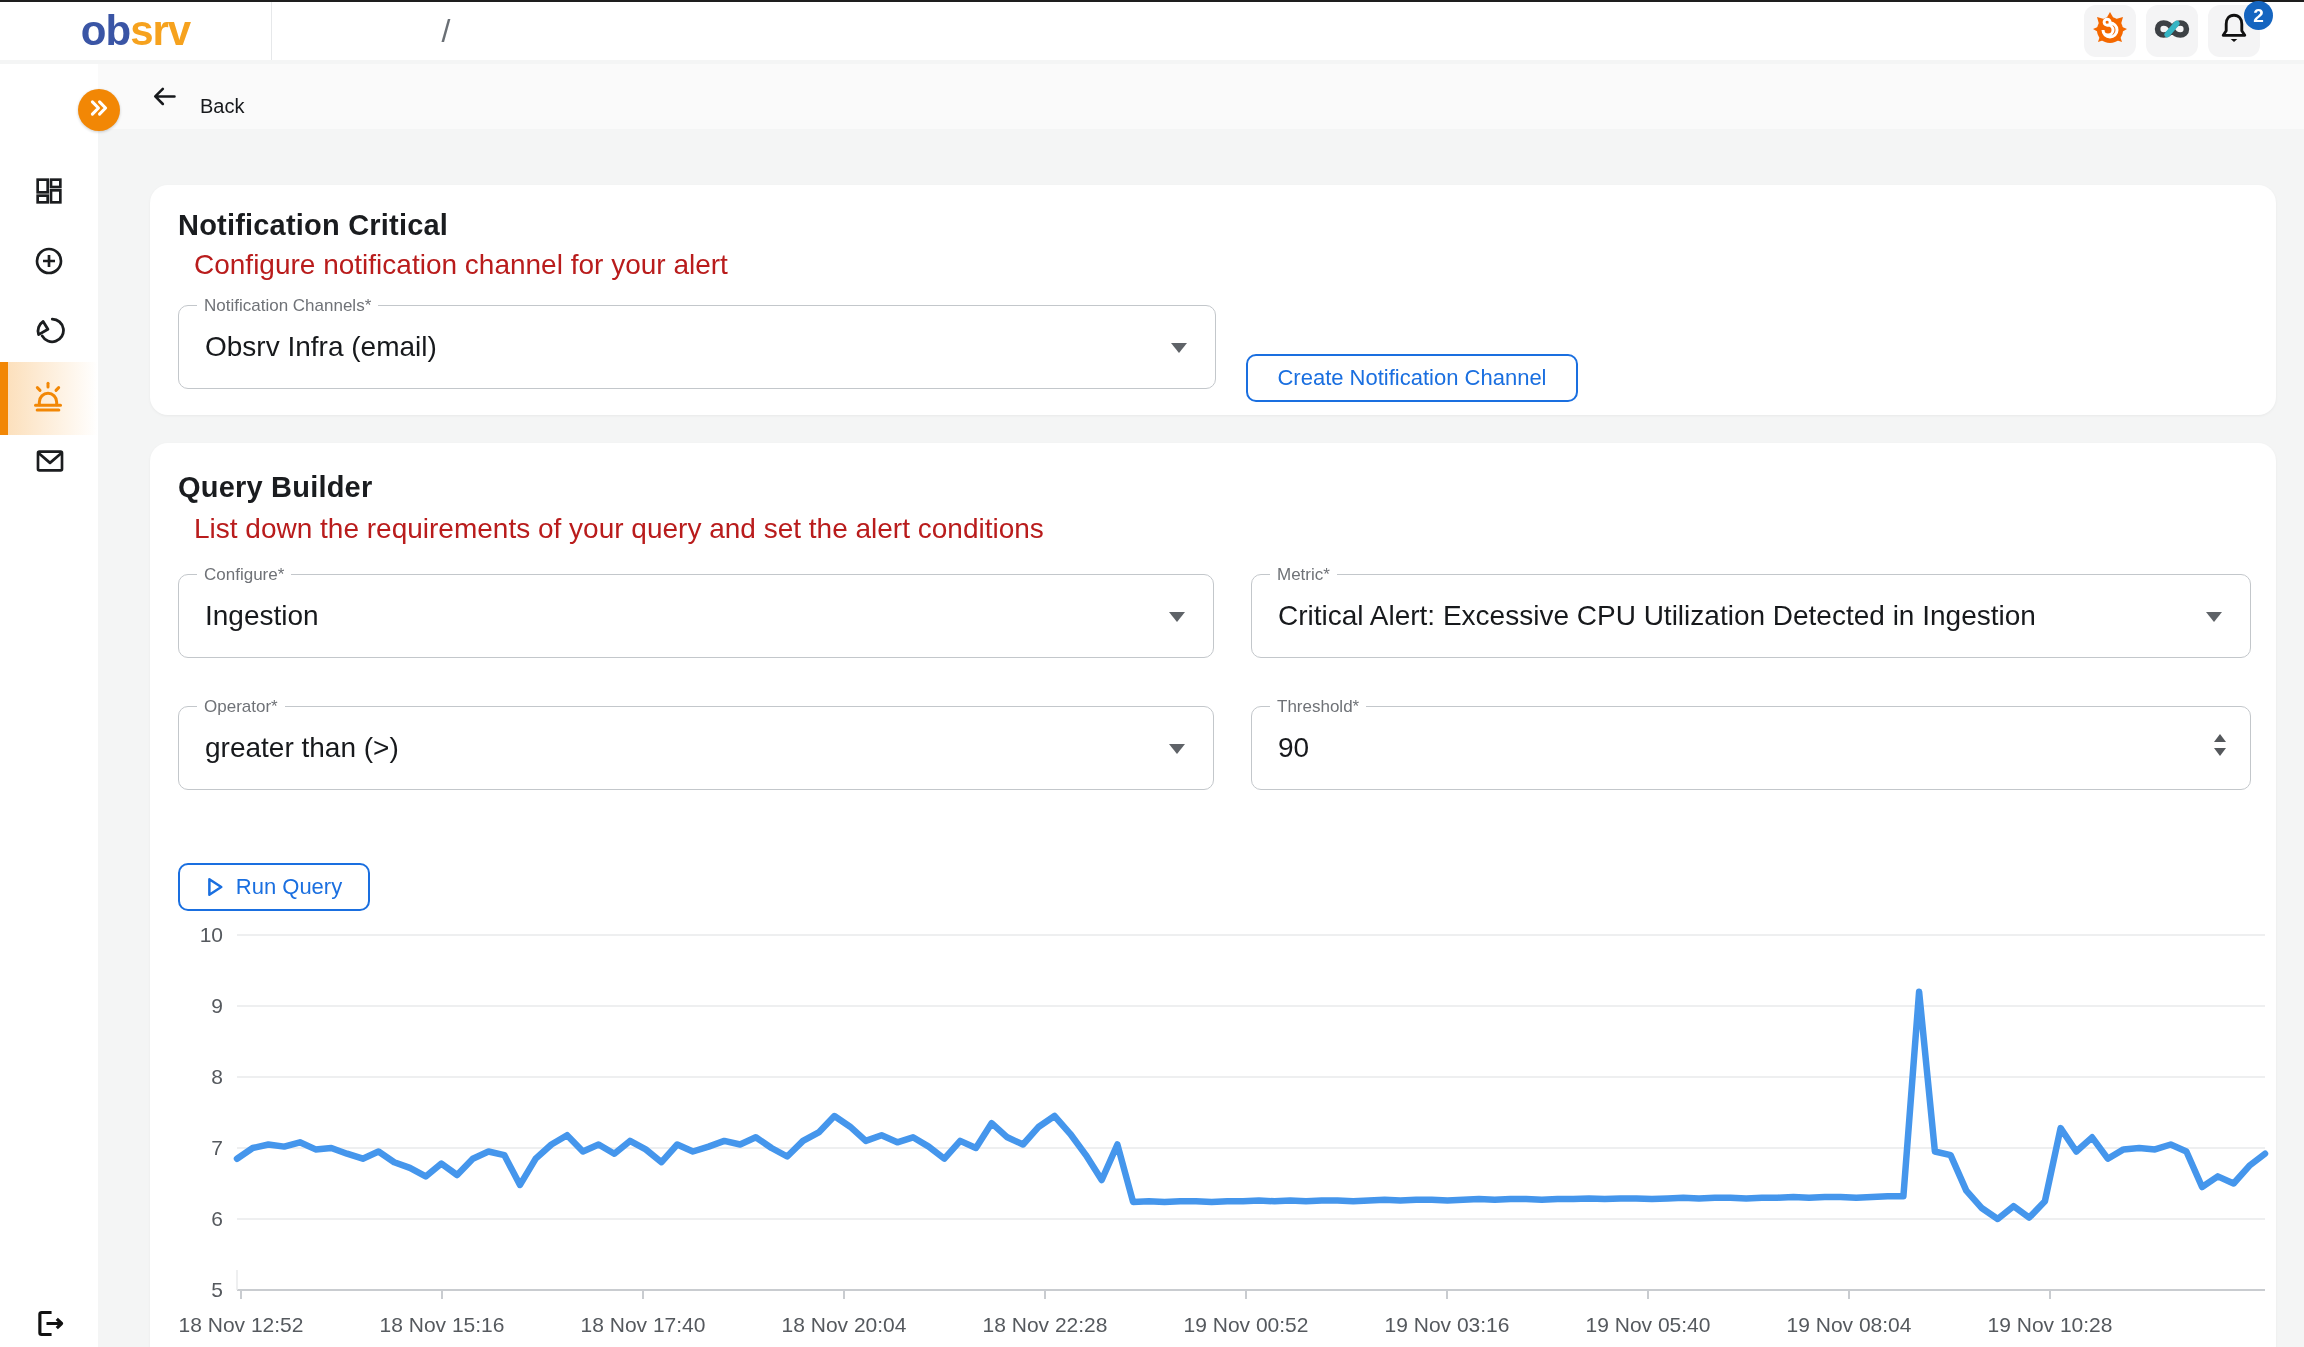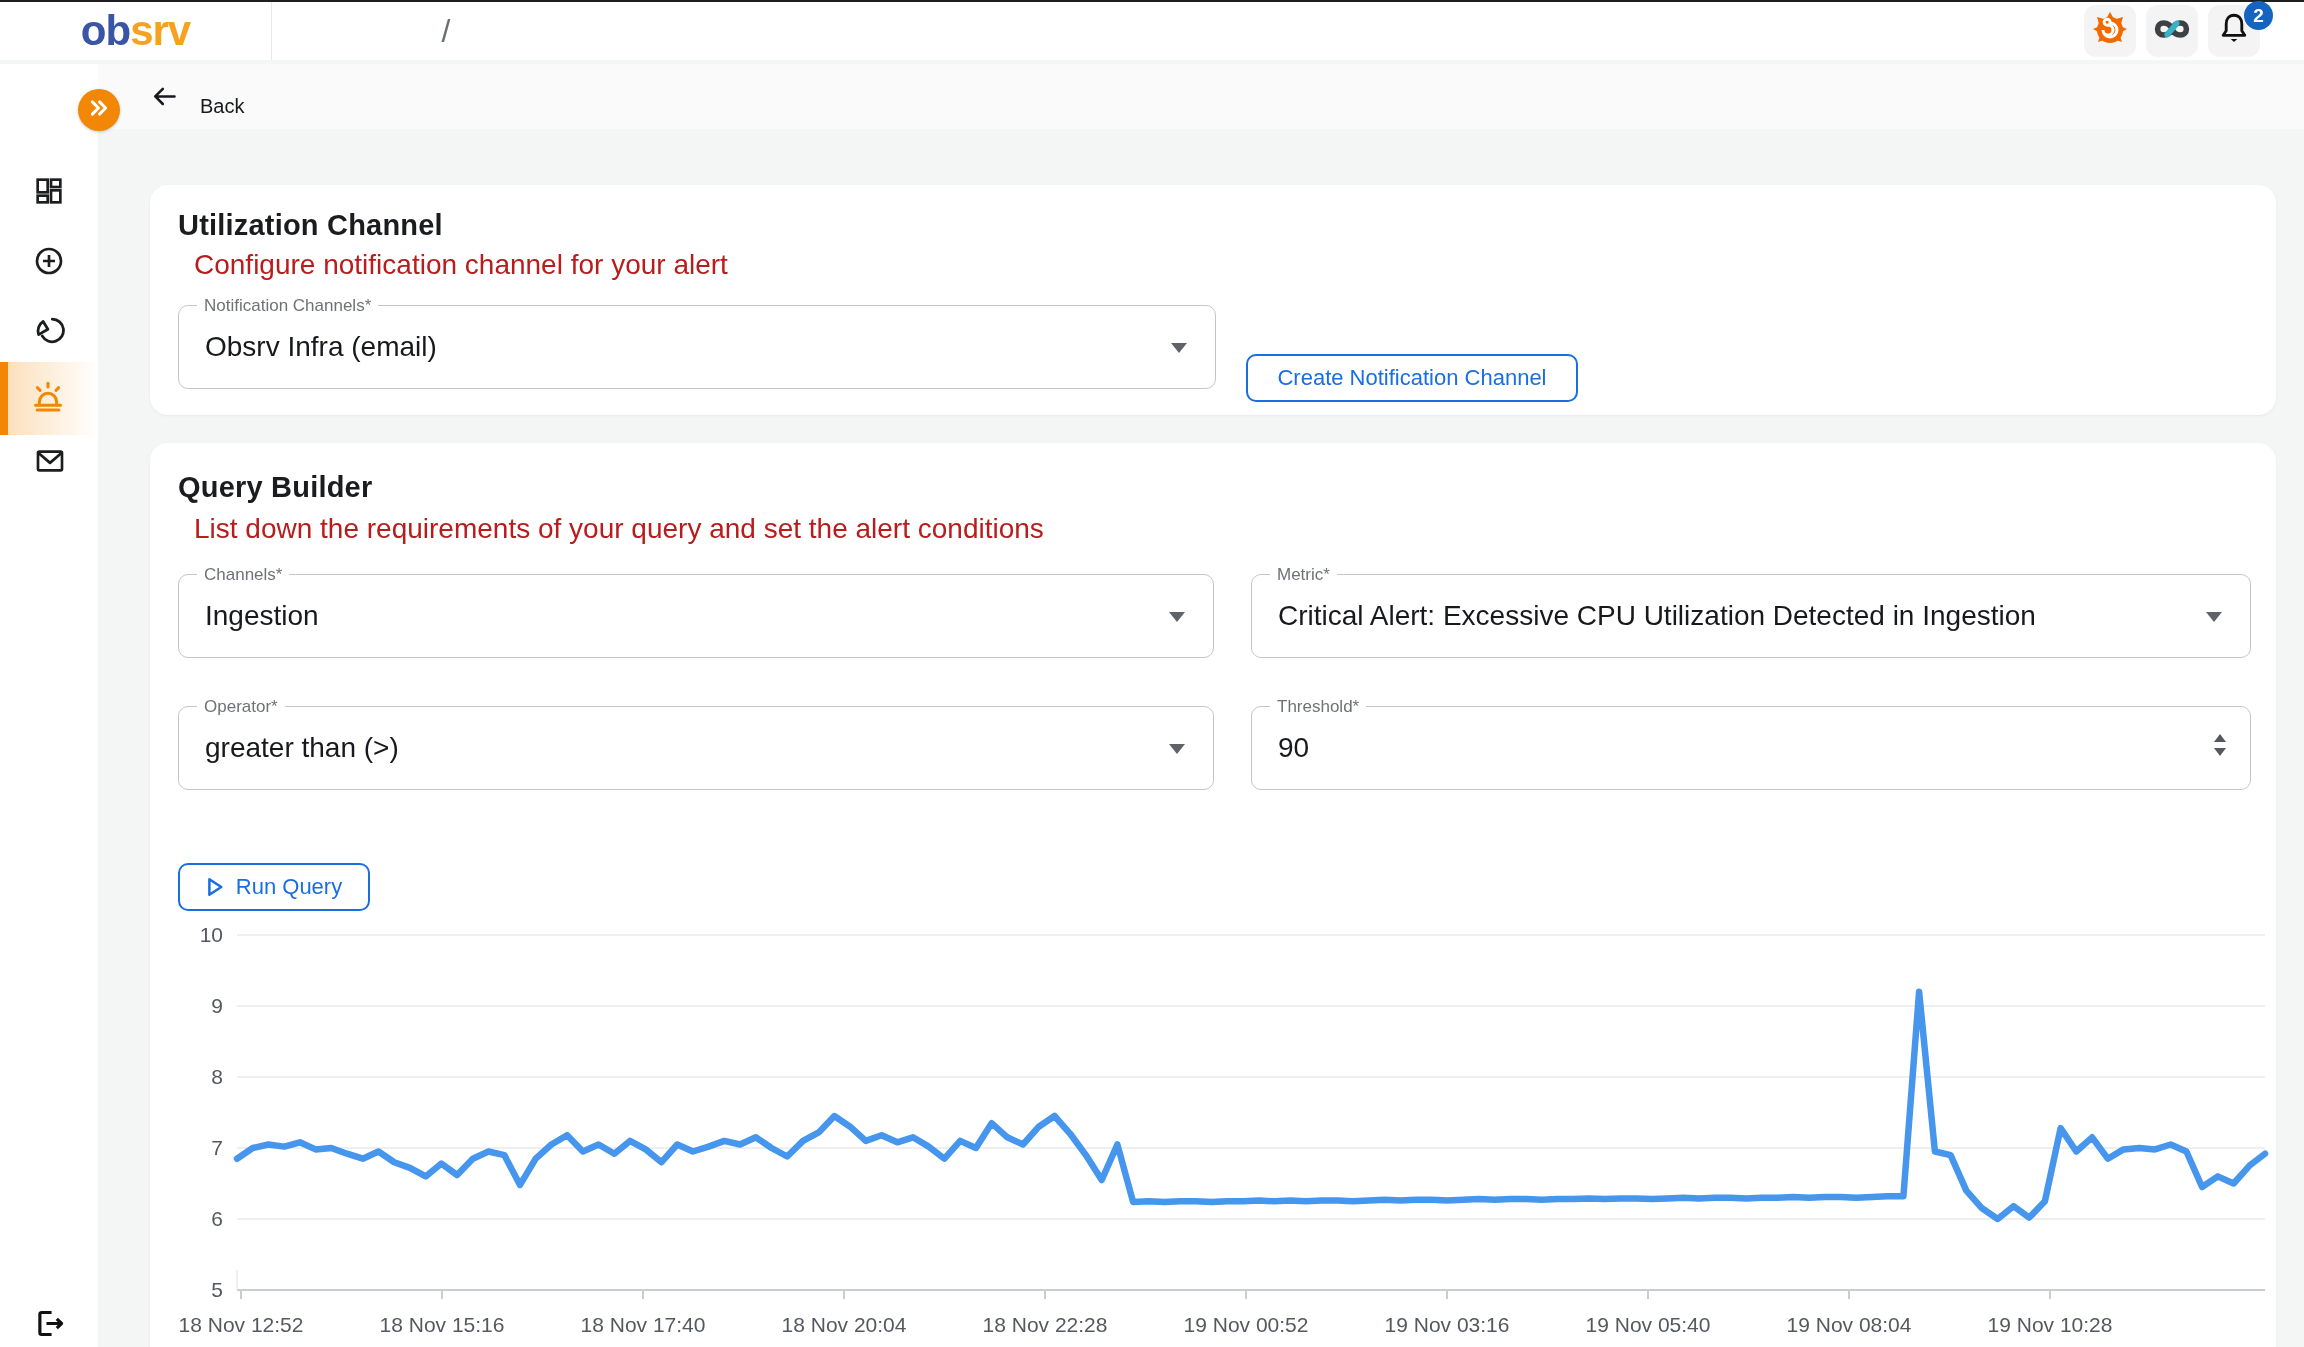--- a/index.html
+++ b/index.html
@@ -196,38 +196,38 @@
   <div class="back-row">
     <span class="back-arrow">
       <svg width="28" height="28" viewBox="0 0 24 24">
         <path d="M11 5 L4.5 11.5 L11 18 M4.8 11.5 H21" fill="none" stroke="#17191c" stroke-width="2.2" stroke-linejoin="round" stroke-linecap="round"></path>
       </svg>
     </span>
     <span class="back-label">Back</span>
   </div>
 
   <div class="card card1">
-    <div class="card-title" style="top:24px">Utilization Channel</div>
+    <div class="card-title" style="top:24px">Notification Critical</div>
     <div class="card-sub" style="top:64px">Configure notification channel for your alert</div>
 
     <div class="field" style="left:28px; top:120px; width:1038px;">
       <span class="field-label">Notification Channels*</span>
       <span class="field-value">Obsrv Infra (email)</span>
       <span class="dd-arrow"></span>
     </div>
 
     <button class="btn-outline btn-create">Create Notification Channel</button>
   </div>
 
   <div class="card card2">
     <div class="card-title" style="top:28px">Query Builder</div>
     <div class="card-sub" style="top:70px">List down the requirements of your query and set the alert conditions</div>
 
     <div class="field" style="left:28px; top:131px; width:1036px;">
-      <span class="field-label">Channels*</span>
+      <span class="field-label">Configure*</span>
       <span class="field-value">Ingestion</span>
       <span class="dd-arrow"></span>
     </div>
 
     <div class="field" style="left:1101px; top:131px; width:1000px;">
       <span class="field-label">Metric*</span>
       <span class="field-value">Critical Alert: Excessive CPU Utilization Detected in Ingestion</span>
       <span class="dd-arrow"></span>
     </div>
 

